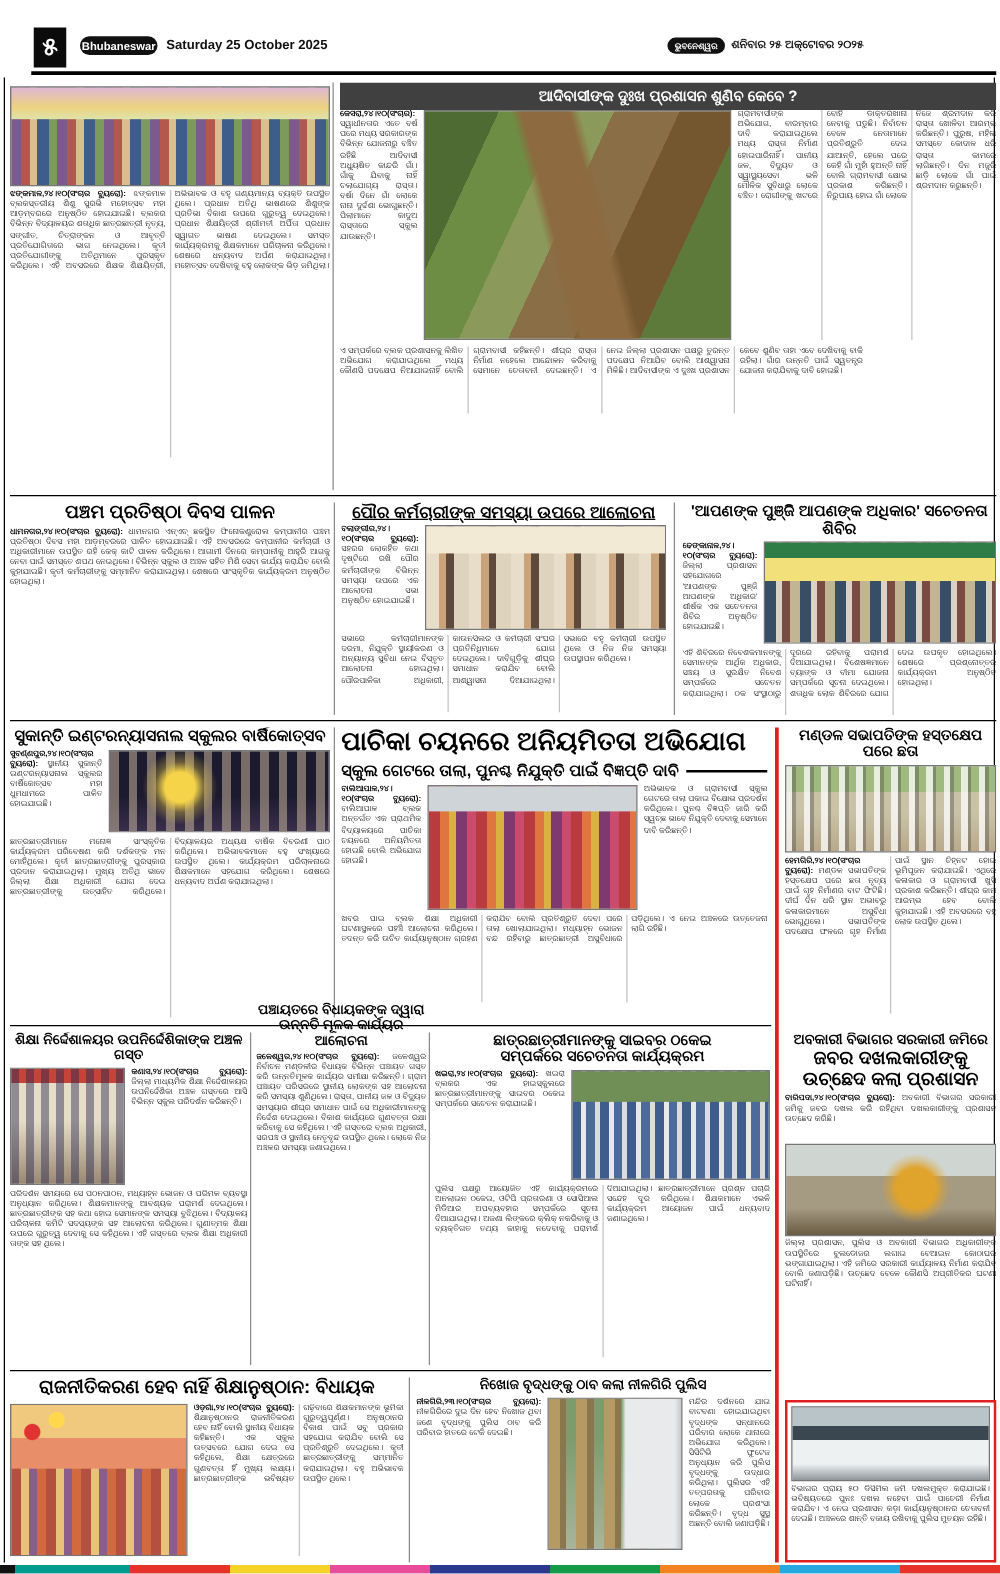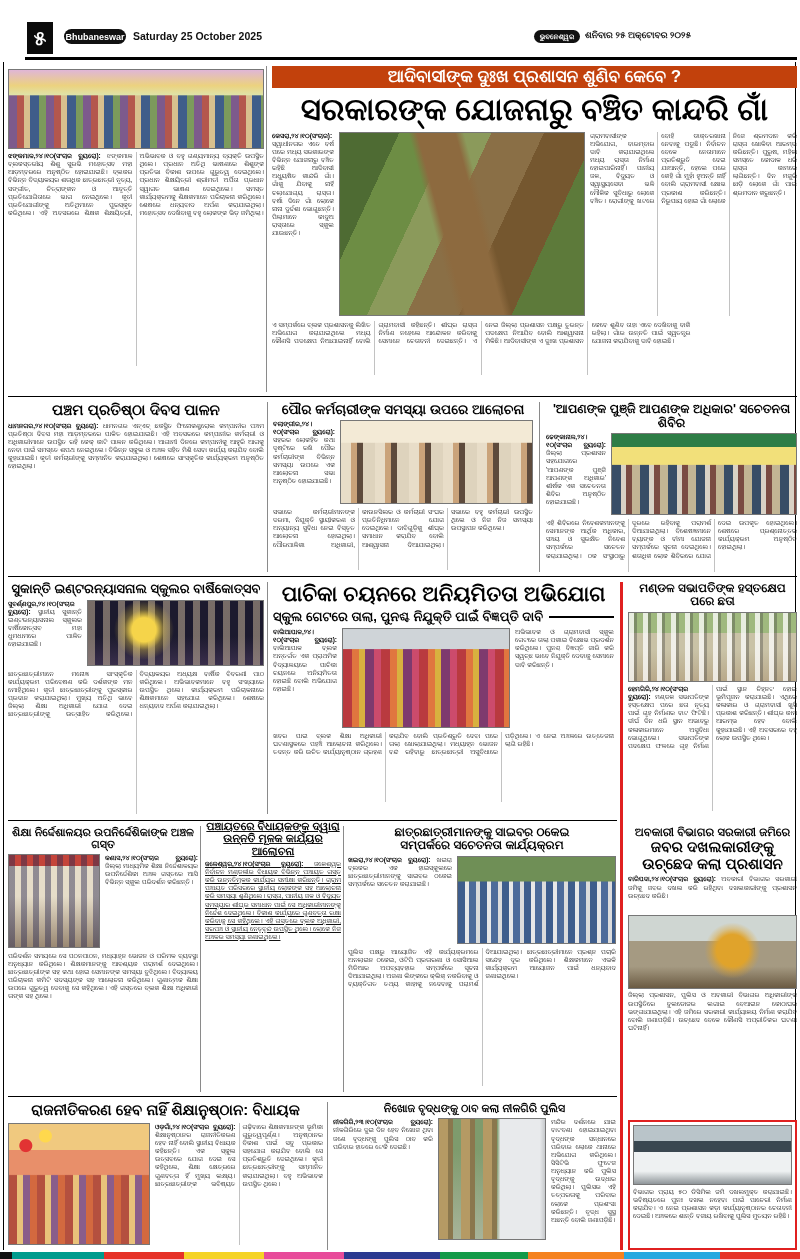--- a/index.html
+++ b/index.html
@@ -1,21 +1,21 @@
 <!DOCTYPE html>
 <html><head>
 <meta charset="utf-8">
 <style>
   html,body{margin:0;padding:0;background:#fff;}
   .page{position:relative;width:800px;height:1259px;background:#fff;overflow:hidden;
         font-family:"Liberation Sans",sans-serif;color:#111;}
   .abs{position:absolute;}
   .vline{background:#8a8a8a;}
   .blackline{background:#000;}
-  .hl{font-weight:bold;color:#000;line-height:1.12;text-align:center;}
+  .hl{font-weight:bold;color:#000;line-height:1.12;}
   .center{text-align:center;}
   .bt{font-size:6.5px;line-height:1.25;text-align:justify;color:#1c1c1c;overflow:hidden;}
   .bt b{color:#000;}
   .cols2{column-count:2;column-gap:7px;column-rule:1px solid #c2c2c2;}
   .cols3{column-count:3;column-gap:7px;column-rule:1px solid #c2c2c2;}
   .cols5{column-count:5;column-gap:8px;column-rule:1px solid #c2c2c2;}
   .crow{display:flex;gap:5px;overflow:hidden;}
   .ph{background:#9a9a9a;background-size:cover;border:1px solid #777;box-sizing:border-box;}
   .ph-fest{background:linear-gradient(180deg,#e0b6d6 0,#ecd27f 20%,#dfe3a8 32%,rgba(0,0,0,0) 33%),
     repeating-linear-gradient(90deg,#7d5a8c 0 8px,#b4574d 8px 15px,#d8c08e 15px 21px,#3f5d8a 21px 30px,#7c9a5c 30px 37px);}
@@ -39,21 +39,21 @@
   .ph-digger{background:radial-gradient(circle at 62% 48%,#e0a32b 0 16px,rgba(224,163,43,.4) 22px,rgba(0,0,0,0) 28px),
     linear-gradient(180deg,#cfd6d2 0 35%,#a59a82 35% 70%,#6b5b43 100%);}
   .ph-balloon{background:radial-gradient(circle at 12% 18%,#e23333 0 6px,rgba(0,0,0,0) 7px),
     radial-gradient(circle at 26% 10%,#ffd84d 0 6px,rgba(0,0,0,0) 7px),
     linear-gradient(180deg,#f0c97f 0 22%,#e88f6a 22% 42%,rgba(0,0,0,0) 43%),
     repeating-linear-gradient(90deg,#b4503f 0 8px,#e9c27a 8px 14px,#8a5d8a 14px 21px,#d3693f 21px 28px);}
   .ph-police{background:linear-gradient(90deg,rgba(0,0,0,0) 55%,#e8eaec 58% 95%,#c6c9cc 100%),
     repeating-linear-gradient(90deg,#b59a64 0 9px,#8a774d 9px 14px,rgba(0,0,0,0) 14px 22px),
     linear-gradient(180deg,#7e9b6d 0 25%,#a8b49a 100%);}
   .ph-van{background:linear-gradient(180deg,#b9c4c9 0 25%,#3a4750 25% 45%,#eef1f2 45% 78%,#8f969a 100%);}
-  .kicker{background:#c2410c;color:#fff;font-weight:bold;font-size:17px;line-height:22px;text-align:center;}
+  .kicker{background:#404040;color:#fff;font-weight:bold;font-size:12px;line-height:22px;text-align:center;}
   .pill{background:#111;color:#fff;font-weight:bold;border-radius:8px;display:flex;align-items:center;justify-content:center;}
   .redbox{border:2px solid #e02020;box-sizing:border-box;padding:3px;background:#fff;}
   .subrow{display:flex;align-items:center;}
   .subrule{flex:1;height:2px;background:#000;margin-left:6px;}
   .footer-strip{background:linear-gradient(90deg,#111 0 1.5%,#009b8d 1.5% 13%,#e63228 13% 23%,#f5d327 23% 33%,#e84b9a 33% 43%,#2b3990 43% 55%,#149a49 55% 66%,#f58220 66% 78%,#28a8e0 78% 90%,#e63228 90% 100%);}
   .logo-or{font-weight:bold;font-size:33px;letter-spacing:-1px;color:#000;line-height:1;}
   .logo-sub{background:#e31e24;color:#fff;font-size:5px;font-weight:bold;letter-spacing:1.5px;
             text-align:center;line-height:8px;}
   .logo-dot{width:8px;height:8px;border-radius:50%;background:#e31e24;border:1px solid #8d0f13;}
 </style>
@@ -81,21 +81,20 @@
     <div class="ph ph-fest" style="width:100%;height:80px;margin:3px 0;"></div>
     <div class="bt cols2" style="height:214px;">
       <b>ଝଙ୍କମାଳ,୨୪।୧୦(ସଂଚାର ବ୍ୟୁରୋ):</b>
       <span>ଝଙ୍କମାଳ ବ୍ଲକସ୍ତରୀୟ ଶିଶୁ ସୁରଭି ମହୋତ୍ସବ ମହା ଆଡ଼ମ୍ବରରେ ଅନୁଷ୍ଠିତ ହୋଇଯାଇଛି। ବ୍ଲକର ବିଭିନ୍ନ ବିଦ୍ୟାଳୟର ଶତାଧିକ ଛାତ୍ରଛାତ୍ରୀ ନୃତ୍ୟ, ସଙ୍ଗୀତ, ଚିତ୍ରାଙ୍କନ ଓ ଆବୃତ୍ତି ପ୍ରତିଯୋଗିତାରେ ଭାଗ ନେଇଥିଲେ। କୃତୀ ପ୍ରତିଯୋଗୀଙ୍କୁ ଅତିଥିମାନେ ପୁରସ୍କୃତ କରିଥିଲେ। ଏହି ଅବସରରେ ଶିକ୍ଷକ ଶିକ୍ଷୟିତ୍ରୀ, ଅଭିଭାବକ ଓ ବହୁ ଗଣ୍ୟମାନ୍ୟ ବ୍ୟକ୍ତି ଉପସ୍ଥିତ ଥିଲେ। ପ୍ରଧାନ ଅତିଥି ଭାଷଣରେ ଶିଶୁଙ୍କ ପ୍ରତିଭା ବିକାଶ ଉପରେ ଗୁରୁତ୍ୱ ଦେଇଥିଲେ। ପ୍ରଧାନ ଶିକ୍ଷୟିତ୍ରୀ ଶ୍ରୀମତୀ ଅର୍ପିତା ପ୍ରଧାନ ସ୍ୱାଗତ ଭାଷଣ ଦେଇଥିଲେ। ସମସ୍ତ କାର୍ଯ୍ୟକ୍ରମକୁ ଶିକ୍ଷକମାନେ ପରିଚାଳନା କରିଥିଲେ। ଶେଷରେ ଧନ୍ୟବାଦ ଅର୍ପଣ କରାଯାଇଥିଲା। ମହୋତ୍ସବ ଦେଖିବାକୁ ବହୁ ଲୋକଙ୍କ ଭିଡ଼ ଜମିଥିଲା।</span>
     </div>
   </div>
   <div class="abs vline" style="left:266px;top:66px;width:1px;height:326px;"></div>
 
   <div class="abs" style="left:272px;top:66px;width:525px;height:326px;overflow:hidden;">
     <div class="kicker"><span>ଆଦିବାସୀଙ୍କ ଦୁଃଖ ପ୍ରଶାସନ ଶୁଣିବ କେବେ ?</span></div>
-    <div class="hl center" style="font-size:31px;margin:5px 0 4px;">ସରକାରଙ୍କ ଯୋଜନାରୁ ବଞ୍ଚିତ କାନ୍ଦରି ଗାଁ</div>
     <div class="crow" style="height:184px;">
       <div class="bt" style="flex:0 0 62px;">
         <b>କେସରା,୨୪।୧୦(ସଂଚାର):</b>
         <span>ସ୍ୱାଧୀନତାର ଏତେ ବର୍ଷ ପରେ ମଧ୍ୟ ସରକାରଙ୍କ ବିଭିନ୍ନ ଯୋଜନାରୁ ବଞ୍ଚିତ ରହିଛି ଆଦିବାସୀ ଅଧ୍ୟୁଷିତ କାନ୍ଦରି ଗାଁ। ଗାଁକୁ ଯିବାକୁ ନାହିଁ ଚଲାଯୋଗ୍ୟ ରାସ୍ତା। ବର୍ଷା ଦିନେ ଗାଁ ଲୋକେ ନାନା ଦୁର୍ଦ୍ଦଶା ଭୋଗୁଛନ୍ତି। ପିଲାମାନେ କାଦୁଅ ରାସ୍ତାରେ ସ୍କୁଲ ଯାଉଛନ୍ତି।</span>
       </div>
       <div class="ph ph-main" style="flex:0 0 246px;height:100%;"></div>
       <div class="bt cols3" style="flex:1;">
         <span>ଗ୍ରାମବାସୀଙ୍କ ଅଭିଯୋଗ, ବାରମ୍ବାର ଦାବି କରାଯାଇଥିଲେ ମଧ୍ୟ ରାସ୍ତା ନିର୍ମାଣ ହୋଇପାରିନାହିଁ। ପାନୀୟ ଜଳ, ବିଦ୍ୟୁତ ଓ ସ୍ୱାସ୍ଥ୍ୟସେବା ଭଳି ମୌଳିକ ସୁବିଧାରୁ ଲୋକେ ବଞ୍ଚିତ। ରୋଗୀଙ୍କୁ ଖଟରେ ବୋହି ଡାକ୍ତରଖାନା ନେବାକୁ ପଡୁଛି। ନିର୍ବାଚନ ବେଳେ ନେତାମାନେ ପ୍ରତିଶ୍ରୁତି ଦେଇ ଯାଆନ୍ତି, ହେଲେ ପରେ କେହି ଗାଁ ମୁହାଁ ହୁଅନ୍ତି ନାହିଁ ବୋଲି ଗ୍ରାମବାସୀ କ୍ଷୋଭ ପ୍ରକାଶ କରିଛନ୍ତି। ନିରୁପାୟ ହୋଇ ଗାଁ ଲୋକେ ନିଜେ ଶ୍ରମଦାନ କରି ରାସ୍ତା ଖୋଳିବା ଆରମ୍ଭ କରିଛନ୍ତି। ପୁରୁଷ, ମହିଳା ସମସ୍ତେ କୋଦାଳ ଧରି ରାସ୍ତା କାମରେ ଲାଗିଛନ୍ତି। ଦିନ ମଜୁରି ଛାଡ଼ି ଲୋକେ ଗାଁ ପାଇଁ ଶ୍ରମଦାନ କରୁଛନ୍ତି।</span>
       </div>
     </div>
@@ -108,21 +107,21 @@
   <div class="abs" style="left:8px;top:402px;width:256px;height:170px;overflow:hidden;">
     <div class="hl center" style="font-size:15px;">ପଞ୍ଚମ ପ୍ରତିଷ୍ଠା ଦିବସ ପାଳନ</div>
     <div class="bt" style="height:128px;margin-top:3px;">
       <b>ଧାମନଗର,୨୪।୧୦(ସଂଚାର ବ୍ୟୁରୋ):</b>
       <span>ଧାମନଗର ଏନ୍‌ଏଚ୍‌ ଛକସ୍ଥିତ ଫିନୋକଣ୍ଟ୍ରୋଲ କମ୍ପାନୀର ପଞ୍ଚମ ପ୍ରତିଷ୍ଠା ଦିବସ ମହା ଆଡ଼ମ୍ବରରେ ପାଳିତ ହୋଇଯାଇଛି। ଏହି ଅବସରରେ କମ୍ପାନୀର କର୍ମଚାରୀ ଓ ଅଧିକାରୀମାନେ ଉପସ୍ଥିତ ରହି କେକ୍ କାଟି ପାଳନ କରିଥିଲେ। ଆଗାମୀ ଦିନରେ କମ୍ପାନୀକୁ ଆହୁରି ଆଗକୁ ନେବା ପାଇଁ ସମସ୍ତେ ଶପଥ ନେଇଥିଲେ। ବିଭିନ୍ନ ସ୍କୁଲ ଓ ଅଞ୍ଚଳ ସହିତ ମିଶି ସେବା କାର୍ଯ୍ୟ କରାଯିବ ବୋଲି କୁହାଯାଇଛି। କୃତୀ କର୍ମଚାରୀଙ୍କୁ ସମ୍ମାନିତ କରାଯାଇଥିଲା। ଶେଷରେ ସାଂସ୍କୃତିକ କାର୍ଯ୍ୟକ୍ରମ ଅନୁଷ୍ଠିତ ହୋଇଥିଲା।</span>
     </div>
   </div>
   <div class="abs vline" style="left:267px;top:402px;width:1px;height:170px;"></div>
 
   <div class="abs" style="left:273px;top:402px;width:260px;height:170px;overflow:hidden;">
-    <div class="hl center" style="font-size:13.5px;">ପୌର କର୍ମଚାରୀଙ୍କ ସମସ୍ୟା ଉପରେ ଆଲୋଚନା</div>
+    <div class="hl center" style="font-size:13.5px;text-decoration:underline;">ପୌର କର୍ମଚାରୀଙ୍କ ସମସ୍ୟା ଉପରେ ଆଲୋଚନା</div>
     <div class="crow" style="height:84px;margin-top:3px;">
       <div class="bt" style="flex:0 0 62px;">
         <b>ବଲାଙ୍ଗୀର,୨୪।୧୦(ସଂଚାର ବ୍ୟୁରୋ):</b>
         <span>ସହରର ଲୋକହିତ କଥା ଦୃଷ୍ଟିରେ ରଖି ପୌର କର୍ମଚାରୀଙ୍କ ବିଭିନ୍ନ ସମସ୍ୟା ଉପରେ ଏକ ଆଲୋଚନା ସଭା ଅନୁଷ୍ଠିତ ହୋଇଯାଇଛି।</span>
       </div>
       <div class="ph ph-indoor" style="flex:1;height:100%;"></div>
     </div>
     <div class="bt cols3" style="height:62px;margin-top:4px;">
       <span>ସଭାରେ କର୍ମଚାରୀମାନଙ୍କ ଦରମା, ନିଯୁକ୍ତି ସ୍ଥାୟୀକରଣ ଓ ଅନ୍ୟାନ୍ୟ ସୁବିଧା ନେଇ ବିସ୍ତୃତ ଆଲୋଚନା ହୋଇଥିଲା। ପୌରପାଳିକା ଅଧିକାରୀ, କାଉନସିଲର ଓ କର୍ମଚାରୀ ସଂଘର ପ୍ରତିନିଧିମାନେ ଯୋଗ ଦେଇଥିଲେ। ଦାବିଗୁଡ଼ିକୁ ଶୀଘ୍ର ସମାଧାନ କରାଯିବ ବୋଲି ଆଶ୍ୱାସନା ଦିଆଯାଇଥିଲା। ସଭାରେ ବହୁ କର୍ମଚାରୀ ଉପସ୍ଥିତ ଥିଲେ ଓ ନିଜ ନିଜ ସମସ୍ୟା ଉପସ୍ଥାପନ କରିଥିଲେ।</span>
     </div>
@@ -200,21 +199,21 @@
         <b>କଣାସ,୨୪।୧୦(ସଂଚାର ବ୍ୟୁରୋ):</b>
         <span>ଜିଲ୍ଲା ମାଧ୍ୟମିକ ଶିକ୍ଷା ନିର୍ଦ୍ଦେଶାଳୟର ଉପନିର୍ଦ୍ଦେଶିକା ଅଞ୍ଚଳ ଗସ୍ତରେ ଆସି ବିଭିନ୍ନ ସ୍କୁଲ ପରିଦର୍ଶନ କରିଛନ୍ତି।</span>
       </div>
     </div>
     <div class="bt" style="height:140px;margin-top:4px;">
       <span>ପରିଦର୍ଶନ ସମୟରେ ସେ ପଠନପାଠନ, ମଧ୍ୟାହ୍ନ ଭୋଜନ ଓ ପରିମଳ ବ୍ୟବସ୍ଥା ଅନୁଧ୍ୟାନ କରିଥିଲେ। ଶିକ୍ଷକମାନଙ୍କୁ ଆବଶ୍ୟକ ପରାମର୍ଶ ଦେଇଥିଲେ। ଛାତ୍ରଛାତ୍ରୀଙ୍କ ସହ କଥା ହୋଇ ସେମାନଙ୍କ ସମସ୍ୟା ବୁଝିଥିଲେ। ବିଦ୍ୟାଳୟ ପରିଚାଳନା କମିଟି ସଦସ୍ୟଙ୍କ ସହ ଆଲୋଚନା କରିଥିଲେ। ଗୁଣାତ୍ମକ ଶିକ୍ଷା ଉପରେ ଗୁରୁତ୍ୱ ଦେବାକୁ ସେ କହିଥିଲେ। ଏହି ଗସ୍ତରେ ବ୍ଲକ ଶିକ୍ଷା ଅଧିକାରୀ ତାଙ୍କ ସହ ଥିଲେ।</span>
     </div>
   </div>
   <div class="abs vline" style="left:200px;top:826px;width:1px;height:266px;"></div>
 
-  <div class="abs" style="left:205px;top:820px;width:136px;height:266px;overflow:hidden;text-decoration:underline;">
+  <div class="abs" style="left:205px;top:802px;width:136px;height:266px;overflow:hidden;">
     <div class="hl center" style="font-size:11px;">ପଞ୍ଚାୟତରେ ବିଧାୟକଙ୍କ ଦ୍ୱାରା</div>
     <div class="hl center" style="font-size:11px;">ଉନ୍ନତି ମୂଳକ କାର୍ଯ୍ୟର ଆଲୋଚନା</div>
     <div class="bt" style="height:234px;margin-top:3px;">
       <b>ଜଳେଶ୍ୱର,୨୪।୧୦(ସଂଚାର ବ୍ୟୁରୋ):</b>
       <span>ଜଳେଶ୍ୱର ନିର୍ବାଚନ ମଣ୍ଡଳୀର ବିଧାୟକ ବିଭିନ୍ନ ପଞ୍ଚାୟତ ଗସ୍ତ କରି ଉନ୍ନତିମୂଳକ କାର୍ଯ୍ୟର ସମୀକ୍ଷା କରିଛନ୍ତି। ଗ୍ରାମ ପଞ୍ଚାୟତ ପରିସରରେ ସ୍ଥାନୀୟ ଲୋକଙ୍କ ସହ ଆଲୋଚନା କରି ସମସ୍ୟା ଶୁଣିଥିଲେ। ରାସ୍ତା, ପାନୀୟ ଜଳ ଓ ବିଦ୍ୟୁତ ସମସ୍ୟାର ଶୀଘ୍ର ସମାଧାନ ପାଇଁ ସେ ଅଧିକାରୀମାନଙ୍କୁ ନିର୍ଦ୍ଦେଶ ଦେଇଥିଲେ। ବିକାଶ କାର୍ଯ୍ୟରେ ଗୁଣବତ୍ତା ରକ୍ଷା କରିବାକୁ ସେ କହିଥିଲେ। ଏହି ଗସ୍ତରେ ବ୍ଲକ ଅଧିକାରୀ, ସରପଞ୍ଚ ଓ ସ୍ଥାନୀୟ ନେତୃବୃନ୍ଦ ଉପସ୍ଥିତ ଥିଲେ। ଲୋକେ ନିଜ ଅଞ୍ଚଳର ସମସ୍ୟା ଜଣାଇଥିଲେ।</span>
     </div>
   </div>
   <div class="abs vline" style="left:343px;top:826px;width:1px;height:266px;"></div>
 
   <div class="abs" style="left:628px;top:826px;width:169px;height:288px;overflow:hidden;">

